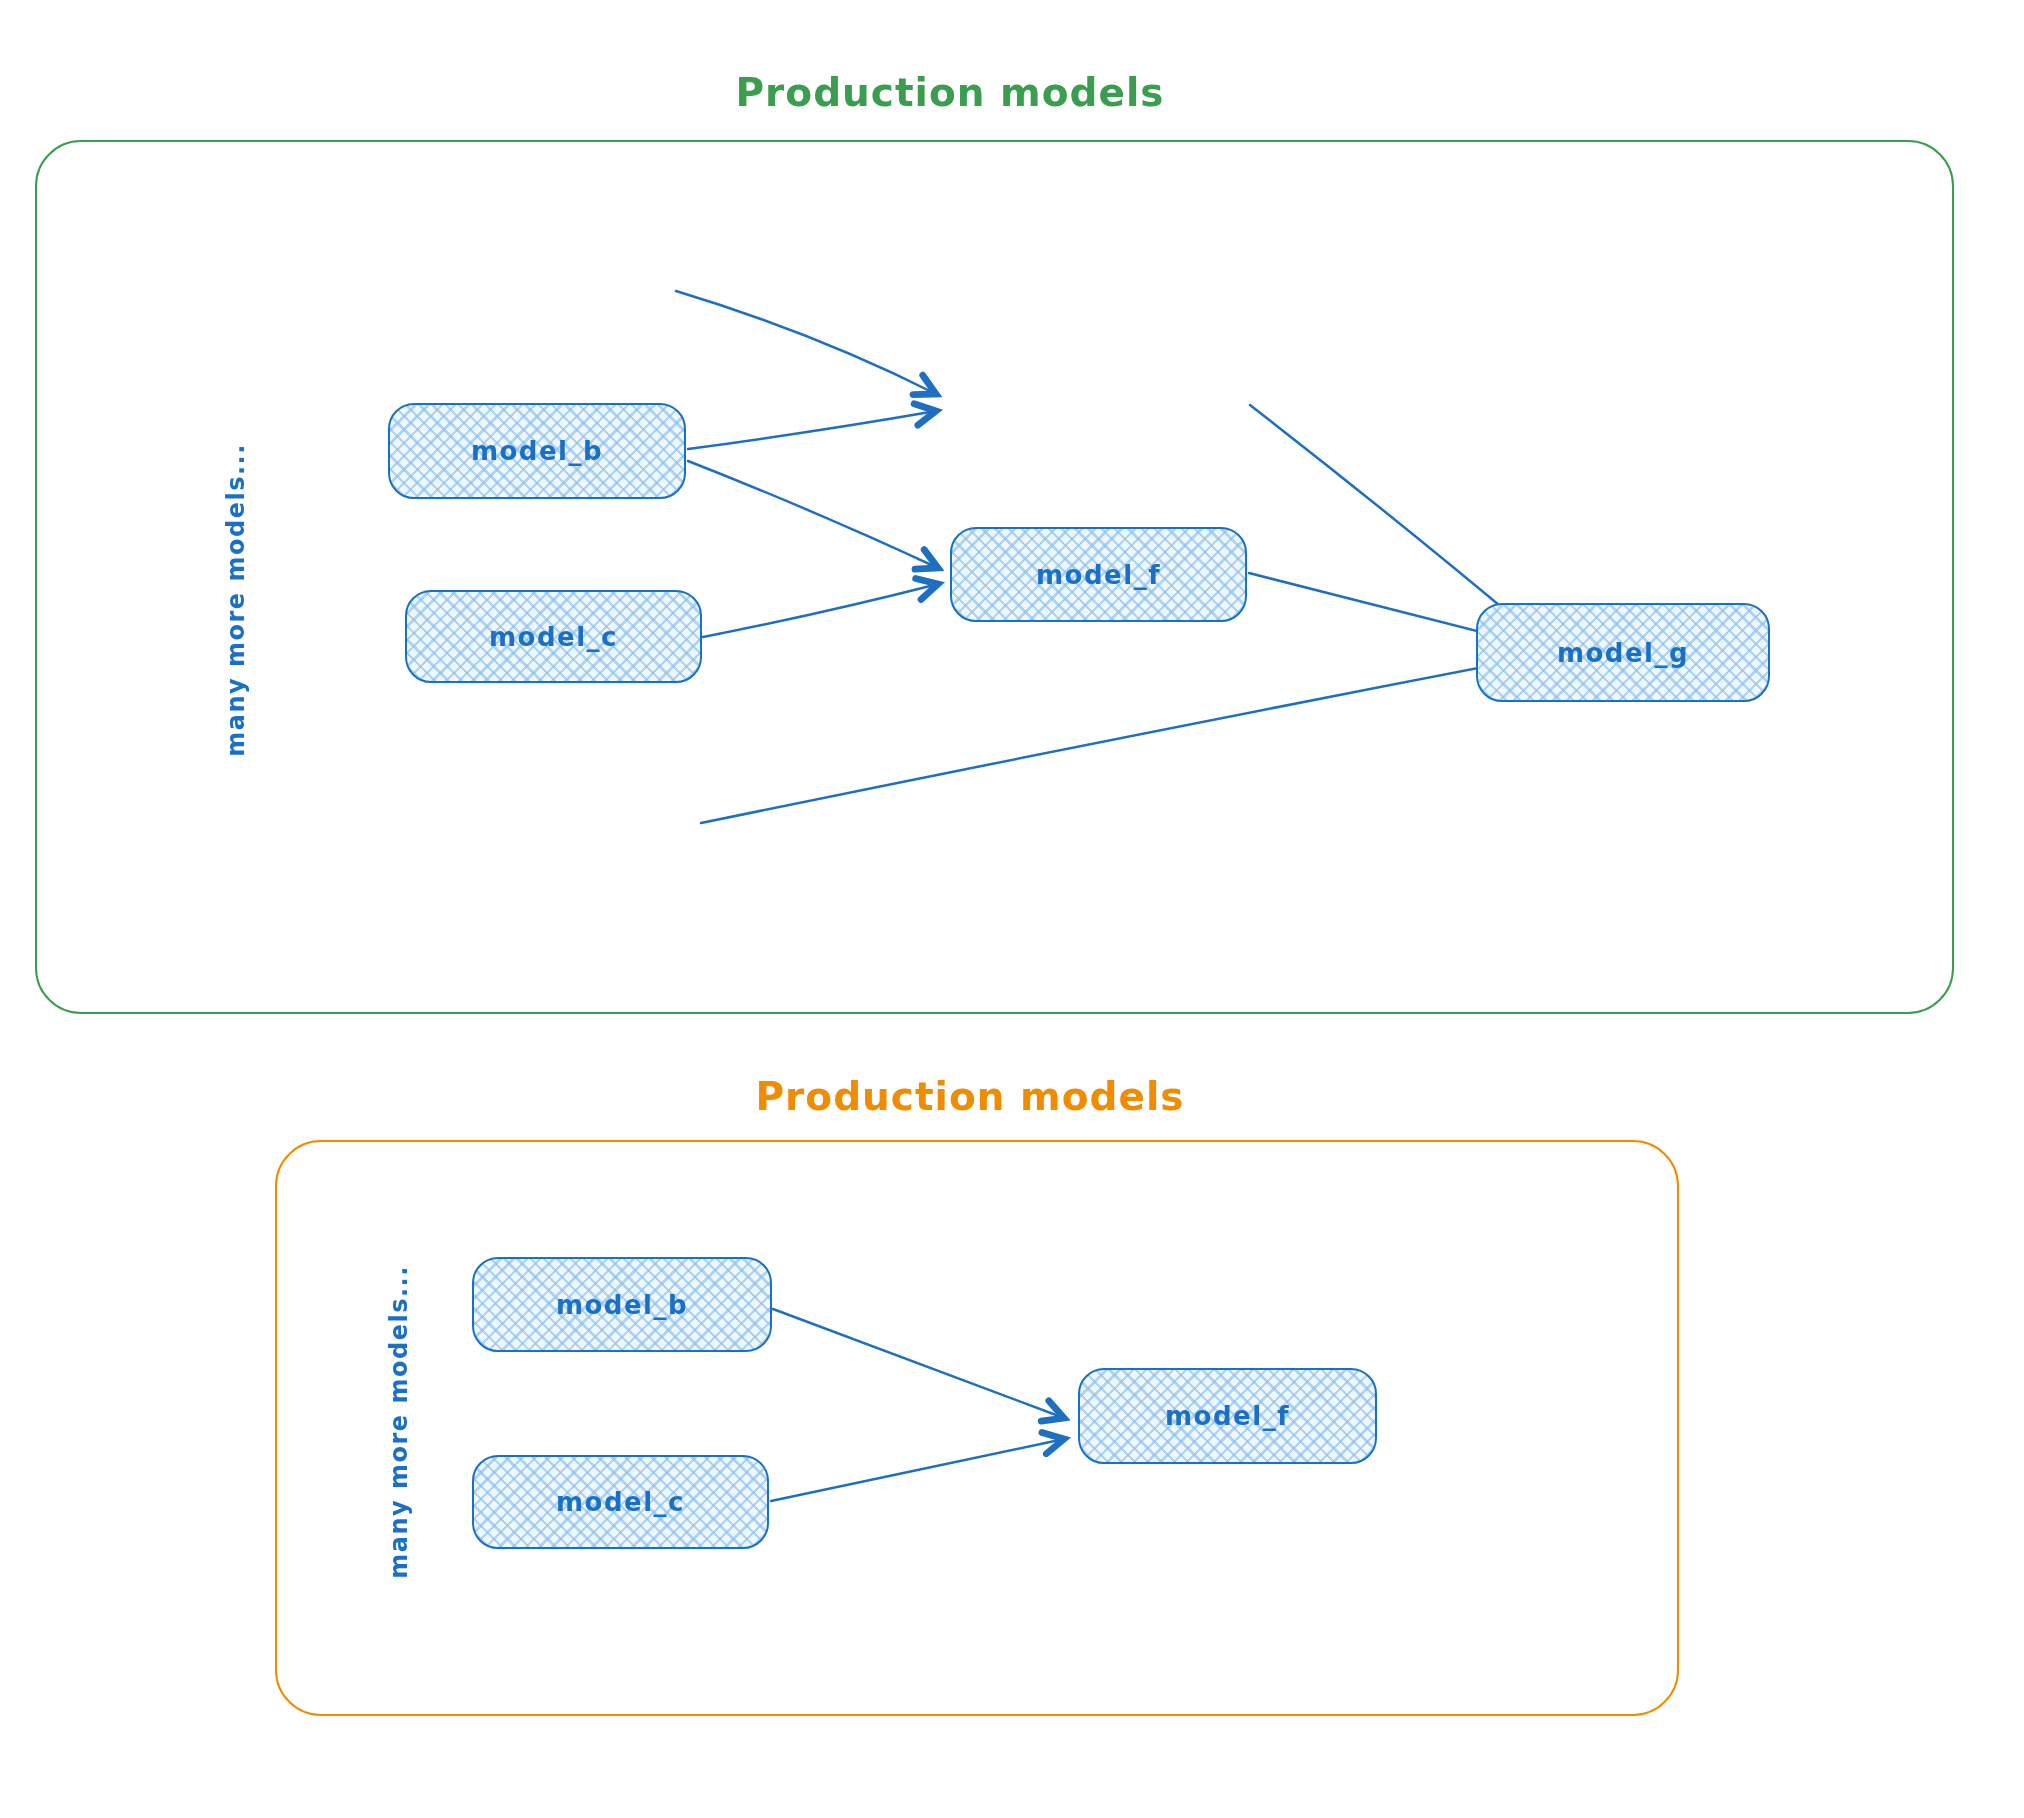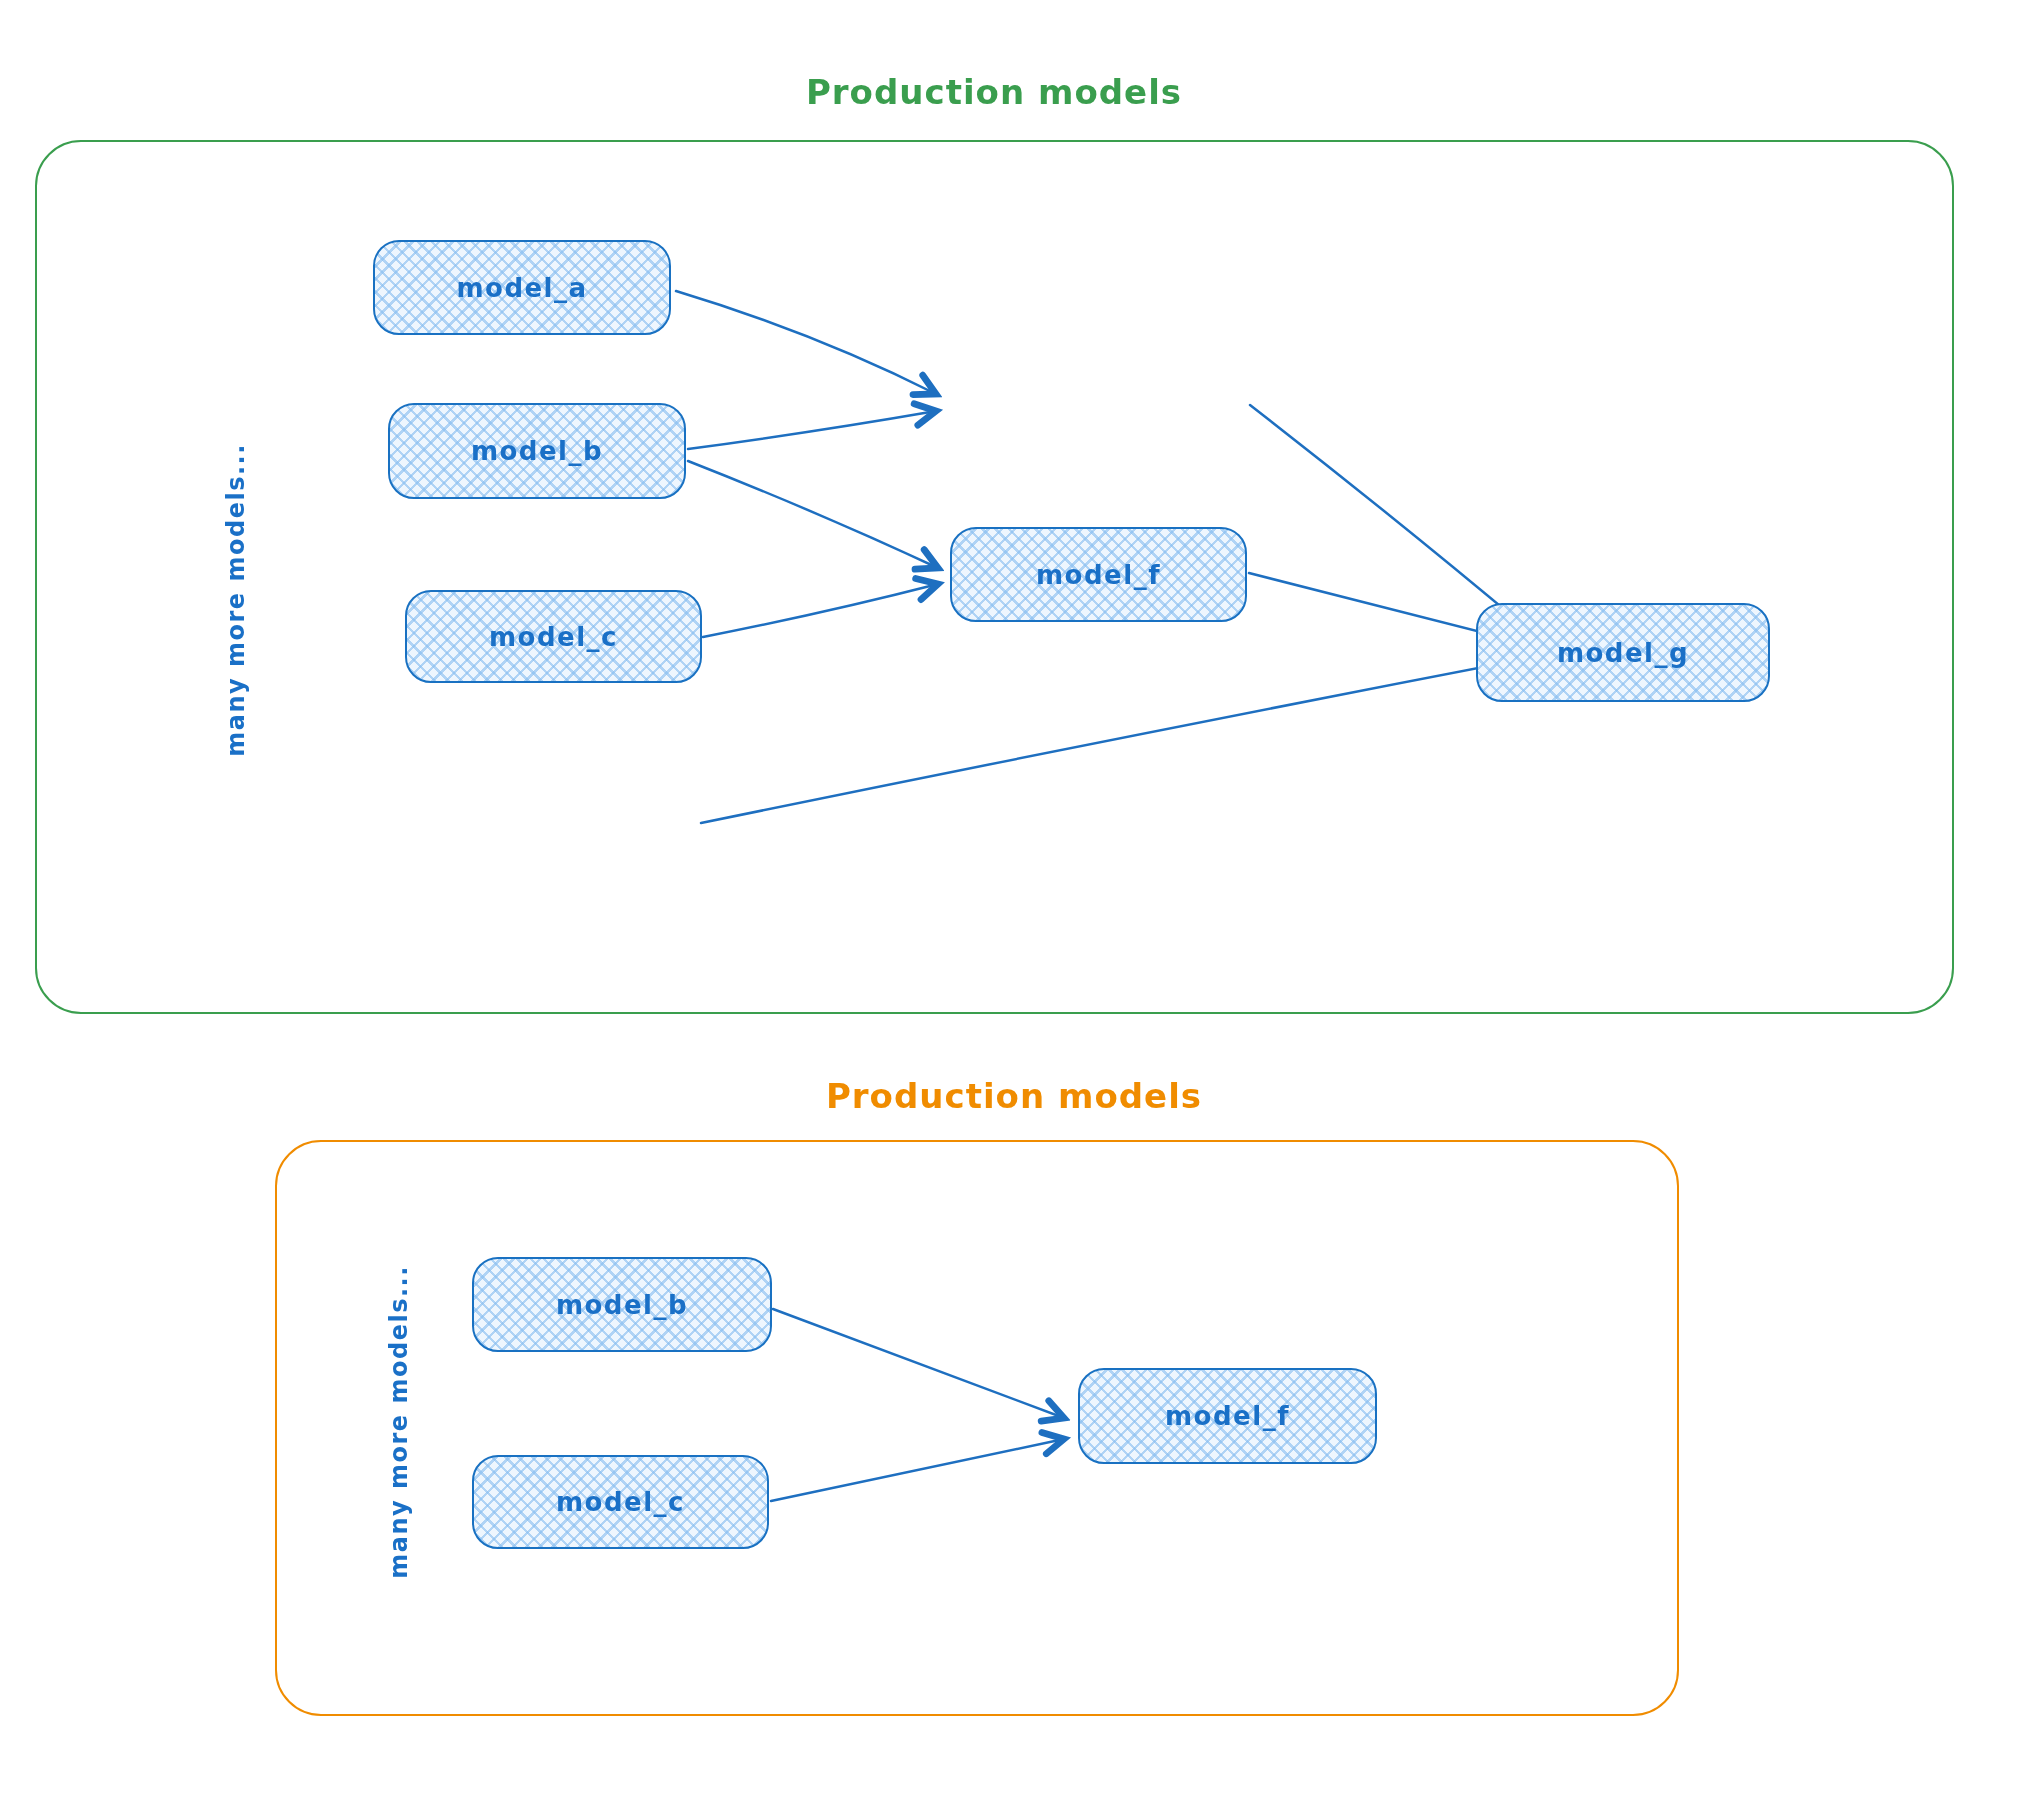--- a/index.html
+++ b/index.html
@@ -27,23 +27,22 @@
     left:35px;top:140px;width:1915px;height:870px;
     border-color:var(--production-frame);
   }
   .development-frame{
     left:275px;top:1140px;width:1400px;height:572px;
     border-color:var(--development-frame);
   }
   .frame-title{
     position:absolute;
     transform:translate(-50%,-50%);
-    font-size:34px;font-weight:600;letter-spacing:1px;
+    font-size:39px;font-weight:600;letter-spacing:1px;
     white-space:nowrap;
-    margin-left:44px;
   }
   .production-title{left:950px;top:92px;color:var(--production-frame);}
   .development-title{left:970px;top:1096px;color:var(--development-frame);}
   .node{
     position:absolute;
     border:2.5px solid var(--node-border);
     border-radius:26px;
     display:flex;align-items:center;justify-content:center;
     background-color:#eef6fe;
     background-image:
@@ -89,23 +88,20 @@
     <path d="M688 449 Q815 432 936 411" marker-end="url(#ah)"></path>
     <path d="M688 461 Q818 512 938 568" marker-end="url(#ah)"></path>
     <path d="M703 637 Q825 613 938 584" marker-end="url(#ah)"></path>
     <path d="M1250 405 Q1398 520 1530 631" marker-end="url(#ah)"></path>
     <path d="M1249 573 Q1395 610 1528 644" marker-end="url(#ah)"></path>
     <path d="M701 823 Q1130 735 1530 658" marker-end="url(#ah)"></path>
     <path d="M773 1309 Q925 1366 1064 1418" marker-end="url(#ah)"></path>
     <path d="M771 1501 Q925 1468 1064 1439" marker-end="url(#ah)"></path>
   </svg>
 
-  <div class="node" style="left:373px;top:240px;width:294px;height:91px">
-    <span class="node-label">model_a</span>
-  </div>
   <div class="node" style="left:388px;top:403px;width:294px;height:92px">
     <span class="node-label">model_b</span>
   </div>
   <div class="node" style="left:405px;top:590px;width:293px;height:89px">
     <span class="node-label">model_c</span>
   </div>
   <div class="node" style="left:950px;top:527px;width:293px;height:91px">
     <span class="node-label">model_f</span>
   </div>
   <div class="node" style="left:1476px;top:603px;width:290px;height:95px">

